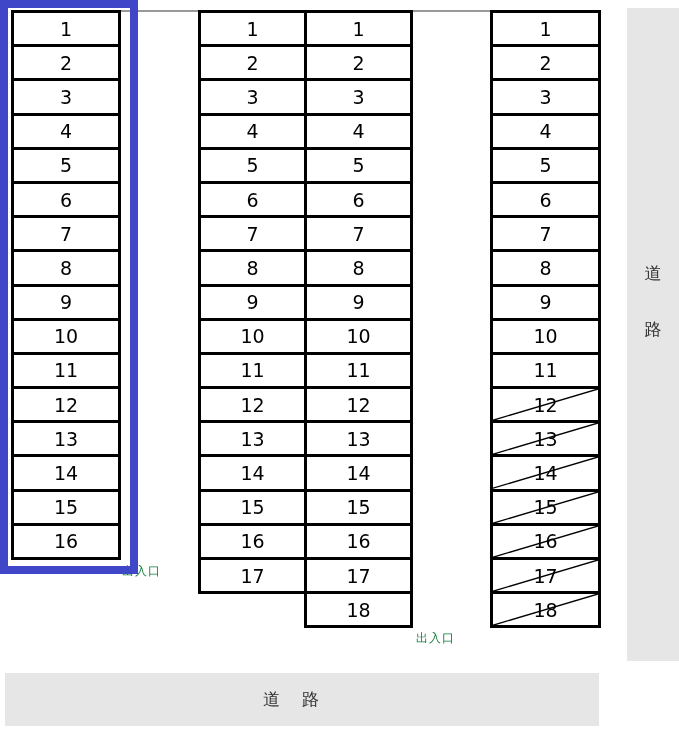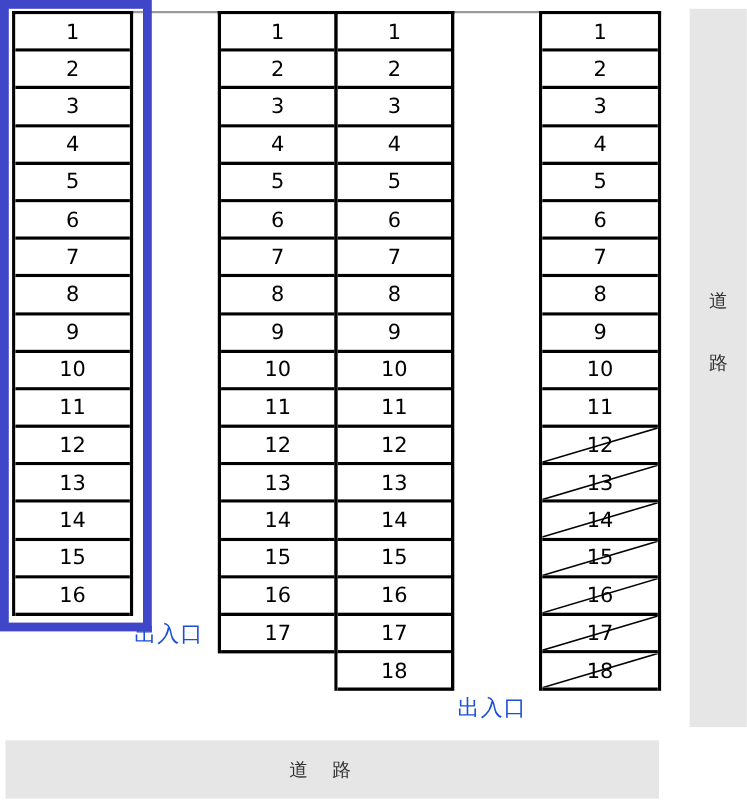--- a/index.html
+++ b/index.html
@@ -6,21 +6,21 @@
   body{width:679px;height:737px;position:relative;overflow:hidden;font-family:"DejaVu Sans","Liberation Sans",sans-serif;}
   .col{position:absolute;border:3px solid #000;border-bottom:none;box-sizing:border-box;}
   .cell{box-sizing:border-box;height:34.2px;border-bottom:3px solid #000;display:flex;align-items:center;justify-content:center;font-size:19px;color:#000;position:relative;background:#fff;}
   .cell .num{position:relative;z-index:2;}
   .cell svg{position:absolute;left:0;top:0;width:100%;height:100%;z-index:1;}
   .topline{position:absolute;height:2px;background:#999;}
   .road{position:absolute;background:#e6e6e6;color:#333;font-size:17px;}
   .road-right{left:627px;top:8px;width:52px;height:653px;}
   .road-right .lbl{position:absolute;left:0;width:100%;text-align:center;}
   .road-bottom{left:5px;top:673px;width:594px;height:53px;display:flex;align-items:center;justify-content:center;letter-spacing:22px;text-align:right;}
-  .entrance{position:absolute;font-size:20px;color:#1d4ed8;letter-spacing:1px;}
+  .entrance{position:absolute;font-size:12px;color:#15803d;letter-spacing:1px;}
   .highlight{position:absolute;left:0;top:0;width:138px;height:574px;border:8px solid #3f47c8;box-sizing:border-box;z-index:5;pointer-events:none;}
 </style>
 </head>
 <body>
 
 <div class="topline" style="left:120px;top:10px;width:80px;"></div>
 <div class="topline" style="left:411px;top:10px;width:81px;"></div>
 
 <div class="col" id="col-a" style="left:11px;top:10px;width:110px;">
     <div class="cell">

